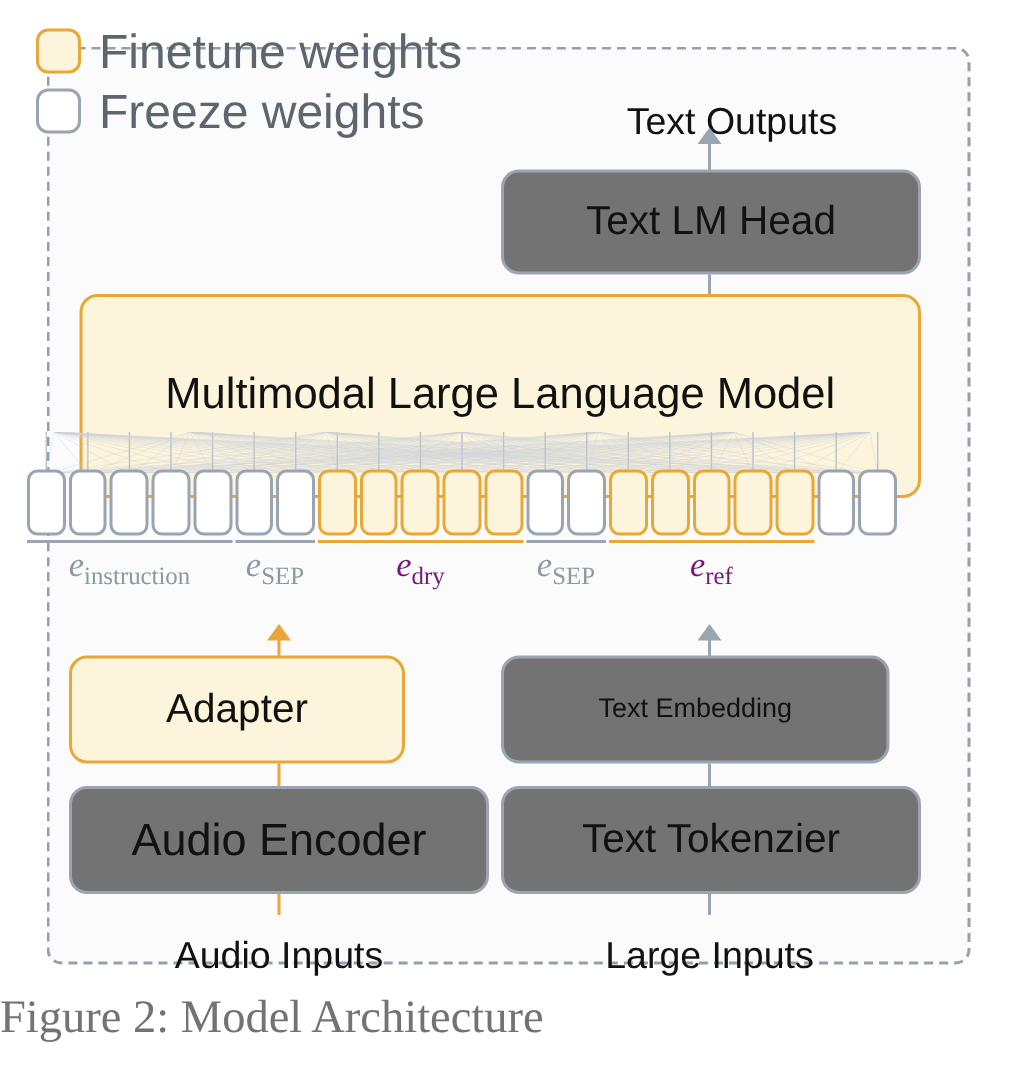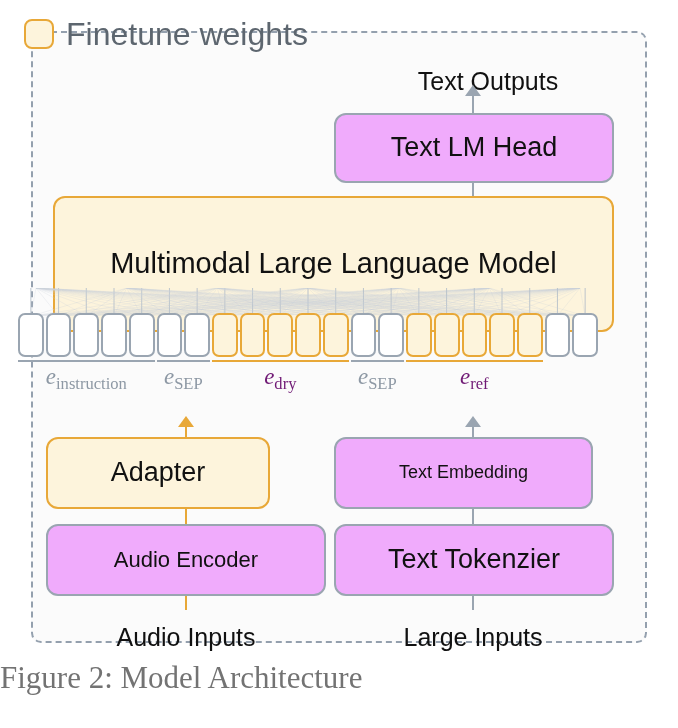--- a/index.html
+++ b/index.html
@@ -34,21 +34,21 @@
     box-sizing: border-box;
     border-radius: 12px;
     display: flex;
     align-items: center;
     justify-content: center;
     text-align: center;
     color: #111111;
     line-height: 1.1;
   }
   .node.frozen {
-    background: #f0abfc;
+    background: #737373;
     border: 2.4px solid #9aa5b1;
   }
   .node.finetune {
     background: #fdf4dc;
     border: 2.4px solid #e8a838;
   }
 
   
   #legend {
     position: absolute;
@@ -183,20 +183,24 @@
 </style>
 </head>
 <body>
 
 <div id="figure-frame"></div>
 
 <div id="legend">
   <div class="legend-row">
     <span class="legend-swatch finetune"></span>
     <span class="legend-label">Finetune weights</span>
+  </div>
+  <div class="legend-row">
+    <span class="legend-swatch frozen"></span>
+    <span class="legend-label">Freeze weights</span>
   </div>
 </div>
 
 <div class="plain-label" style="left:383px; top:52px; width:210px;">Text Outputs</div>
 
 <div class="vline gray" style="left:472px; top:92px; height:22px;"></div>
 <div class="arrow-head gray" style="left:465px; top:85px;"></div>
 
 <div class="node frozen" style="left:334px; top:113px; width:280px; height:70px; font-size:27px;">Text LM Head</div>
 
@@ -417,21 +421,21 @@
 <div class="vline orange" style="left:185px; top:424px; height:24px;"></div>
 <div class="arrow-head orange" style="left:178px; top:416px;"></div>
 
 <div class="vline gray" style="left:472px; top:424px; height:24px;"></div>
 <div class="arrow-head gray" style="left:465px; top:416px;"></div>
 
 <div class="node finetune" style="left:46px; top:437px; width:224px; height:72px; font-size:27px;">Adapter</div>
 
 <div class="vline orange" style="left:185px; top:509px; height:16px;"></div>
 
-<div class="node frozen" style="left:46px; top:524px; width:280px; height:72px; font-size:22px;">Audio Encoder</div>
+<div class="node frozen" style="left:46px; top:524px; width:280px; height:72px; font-size:30px;">Audio Encoder</div>
 
 <div class="vline orange" style="left:185px; top:596px; height:14px;"></div>
 
 <div class="plain-label" style="left:81px; top:608px; width:210px;">Audio Inputs</div>
 
 <div class="node frozen" style="left:334px; top:437px; width:259px; height:72px; font-size:18px;">Text Embedding</div>
 
 <div class="vline gray" style="left:472px; top:509px; height:16px;"></div>
 
 <div class="node frozen" style="left:334px; top:524px; width:280px; height:72px; font-size:27px;">Text Tokenzier</div>

